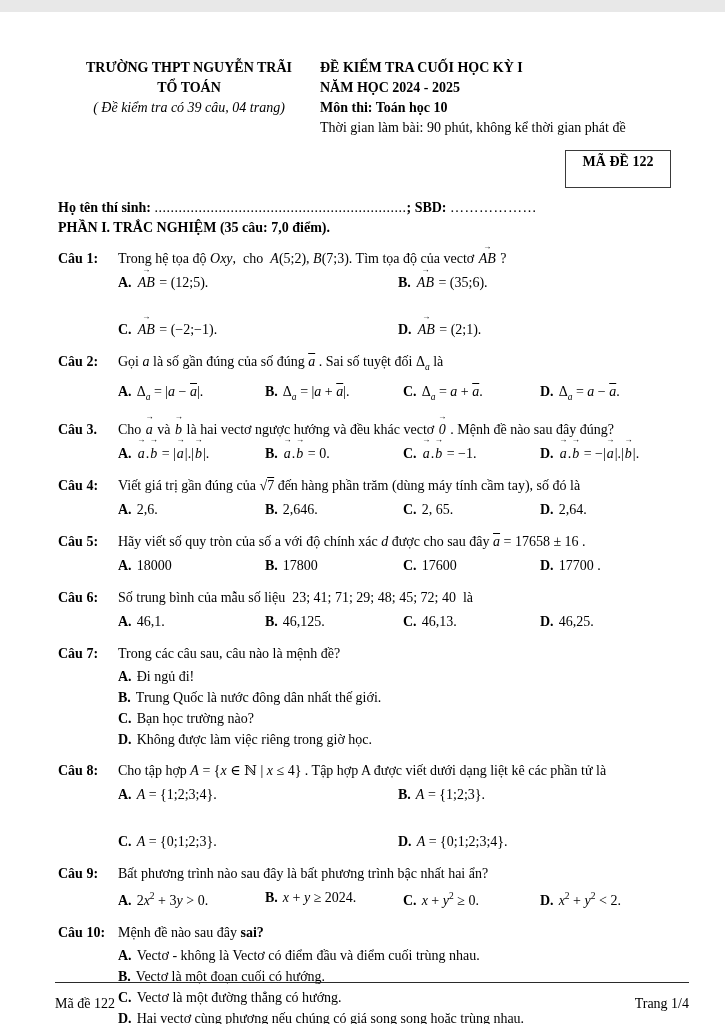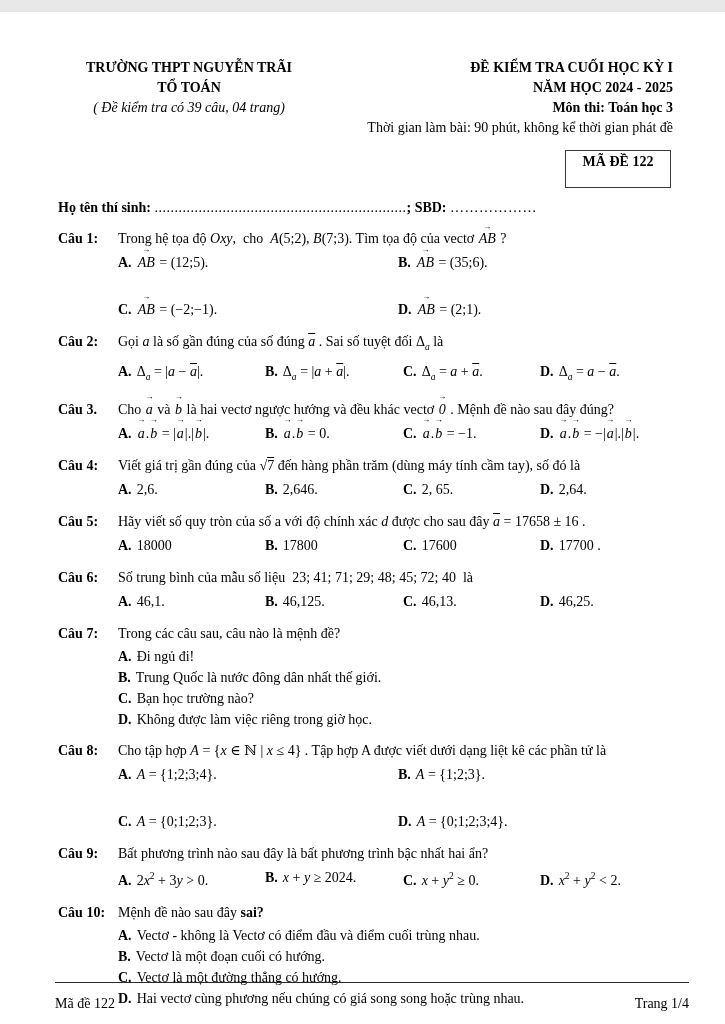--- a/index.html
+++ b/index.html
@@ -14,21 +14,21 @@
     box-sizing:border-box;
     padding:46px 52px 0 58px;
     overflow:hidden;
   }
   .bold { font-weight:bold; }
   .italic { font-style:italic; }
 
   
   .header { display:flex; }
   .header-left { width:262px; text-align:center; line-height:20px; }
-  .header-right { flex:1; text-align:right; line-height:20px; }
+  .header-right { flex:1; text-align:left; line-height:20px; }
 
   
   .code-row { display:flex; justify-content:flex-end; margin:12px 2px 10px 0; }
   .code-box {
     border:1px solid #3a3a3a;
     font-weight:bold;
     padding:3px 10px 17px 10px;
     min-width:84px;
     text-align:center;
   }
@@ -77,35 +77,36 @@
 
   <div class="header">
     <div class="header-left">
       <div class="bold">TRƯỜNG THPT NGUYỄN TRÃI</div>
       <div class="bold">TỔ TOÁN</div>
       <div class="italic">( Đề kiểm tra có 39 câu, 04 trang)</div>
     </div>
     <div class="header-right">
       <div class="bold">ĐỀ KIỂM TRA CUỐI HỌC KỲ I</div>
       <div class="bold">NĂM HỌC 2024 - 2025</div>
-      <div class="bold">Môn thi: Toán học 3</div>
+      <div class="bold">Môn thi: Toán học 10</div>
       <div>Thời gian làm bài: 90 phút, không kể thời gian phát đề</div>
     </div>
   </div>
 
   <div class="code-row">
     <div class="code-box">MÃ ĐỀ 122</div>
   </div>
 
   <div class="student-line">
     <span class="bold">Họ tên thí sinh:</span>
     <span class="dots">...............................................................</span><span class="bold">; SBD:</span>
     <span class="dots">………………</span>
   </div>
 
+  <div class="section-title">PHẦN I. TRẮC NGHIỆM (35 câu: 7,0 điểm).</div>
 
   <div id="questions">
       <div class="question">
         <div class="q-row">
           <div class="q-label">Câu 1:</div>
           <div class="q-text">Trong hệ tọa độ <i>Oxy</i>,&nbsp; cho&nbsp; <i>A</i>(5;2), <i>B</i>(7;3). Tìm tọa độ của vectơ <span class="vec">AB</span> ?</div>
         </div>
         <div class="opts cols2">
           <div class="opt"><span class="okey">A.</span><span class="oval"><span class="vec">AB</span> = (12;5).</span></div>
           <div class="opt"><span class="okey">B.</span><span class="oval"><span class="vec">AB</span> = (35;6).</span></div>

